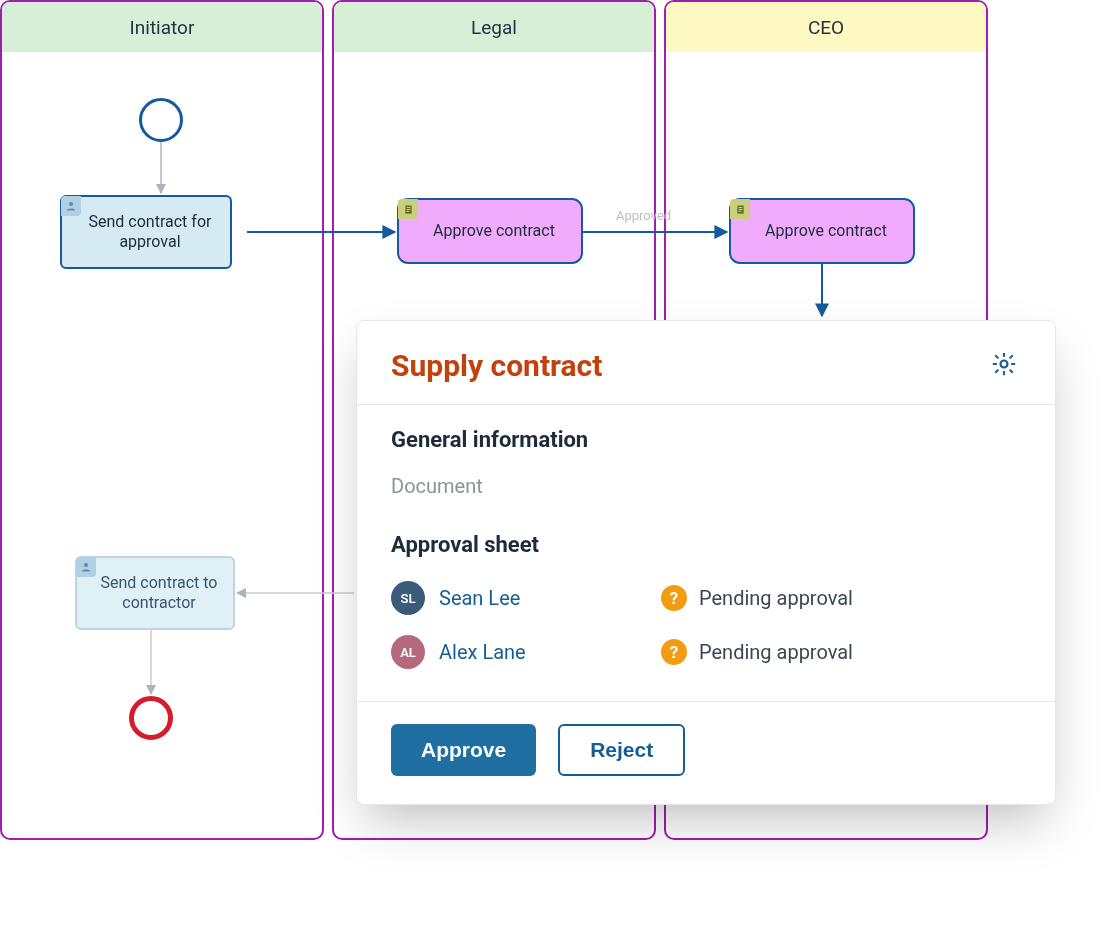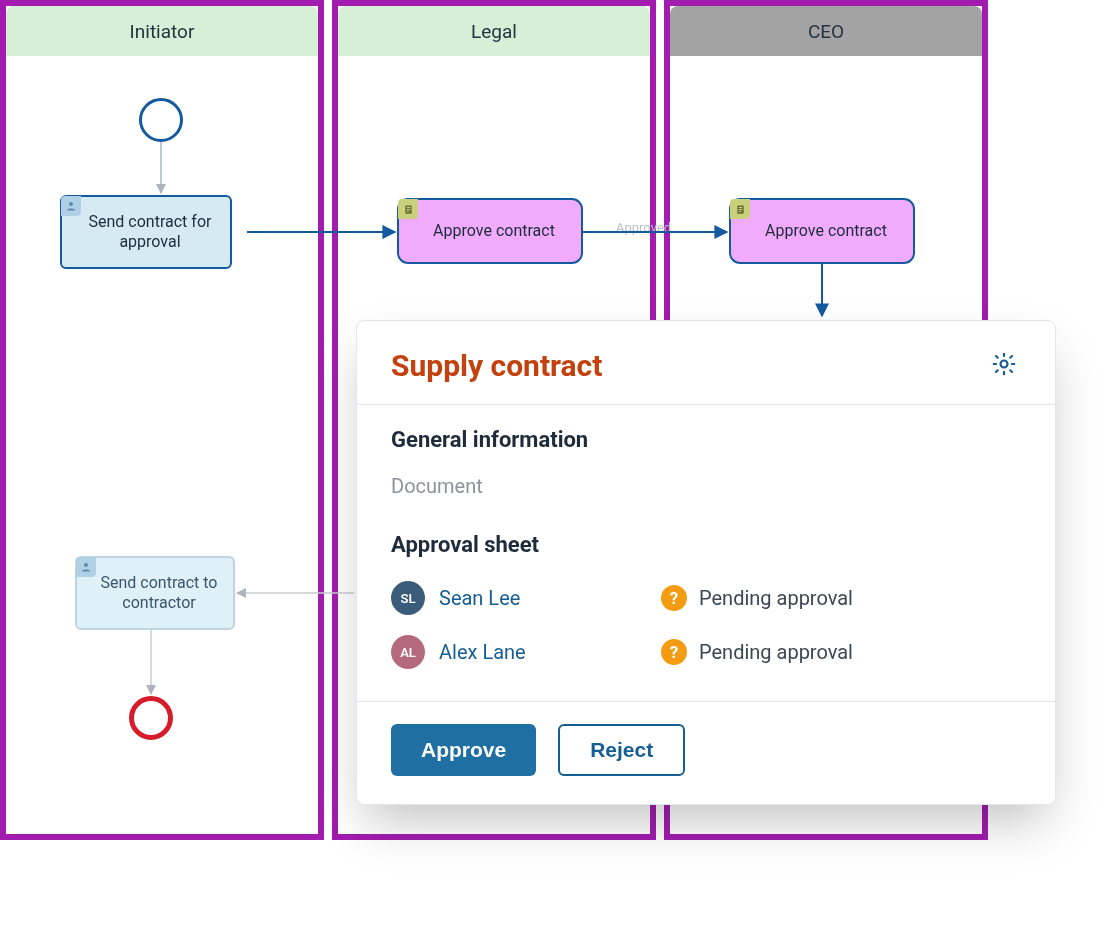--- a/index.html
+++ b/index.html
@@ -11,32 +11,32 @@
     height: 936px;
     position: relative;
     overflow: hidden;
   }
   .stage { position: relative; width: 1104px; height: 936px; }
 
   
   .lane {
     position: absolute;
     top: 0;
-    border: 6px solid #a21caf;
-    border-radius: 0;
+    border: 2px solid #a21caf;
+    border-radius: 10px;
     background: #ffffff;
   }
   .lane-header {
     height: 50px;
     border-radius: 8px 8px 0 0;
     display: flex; align-items: center; justify-content: center;
     font-size: 19px; color: #253341;
   }
   .lane-header.active { background: #d7efd7; }
-  .lane-header.muted  { background: #a3a3a3; }
+  .lane-header.muted  { background: #fef9c3; }
   .lane-body { position: relative; }
 
   #lane-initiator { left: 0;   width: 324px; height: 840px; }
   #lane-legal     { left: 332px; width: 324px; height: 840px; }
   #lane-ceo       { left: 664px; width: 324px; height: 840px; }
 
   
   .start-node {
     position: absolute;
     width: 44px; height: 44px;
@@ -201,21 +201,21 @@
   <div class="task faded" style="left:75px; top:556px; width:160px; height:74px;">
     <span class="corner-icon corner-user">
       <svg width="12" height="12" viewBox="0 0 24 24" fill="currentColor">
           <circle cx="12" cy="8" r="4"></circle>
           <path d="M4 20c0-4 16-4 16 0v1H4z"></path>
         </svg>
     </span>
     <span>Send contract to contractor</span>
   </div>
 
-  <div class="flow-label" style="left:612px; top:220px;">Approved</div>
+  <div class="flow-label" style="left:612px; top:208px;">Approved</div>
 
   <svg class="arrows" width="1104" height="936">
     <defs>
       <marker id="arr-gray" viewBox="0 0 10 10" refX="9" refY="5" markerWidth="7" markerHeight="7" orient="auto">
         <path d="M0 0 L10 5 L0 10 z" fill="#aeb4bb"></path>
       </marker>
       <marker id="arr-blue" viewBox="0 0 10 10" refX="9" refY="5" markerWidth="7" markerHeight="7" orient="auto">
         <path d="M0 0 L10 5 L0 10 z" fill="#145a9e"></path>
       </marker>
     </defs>

